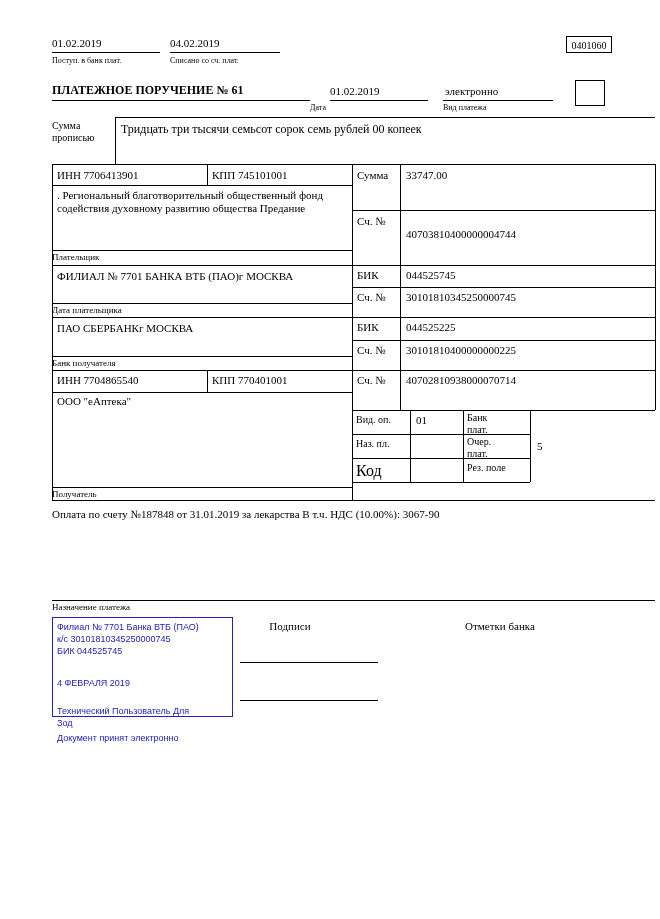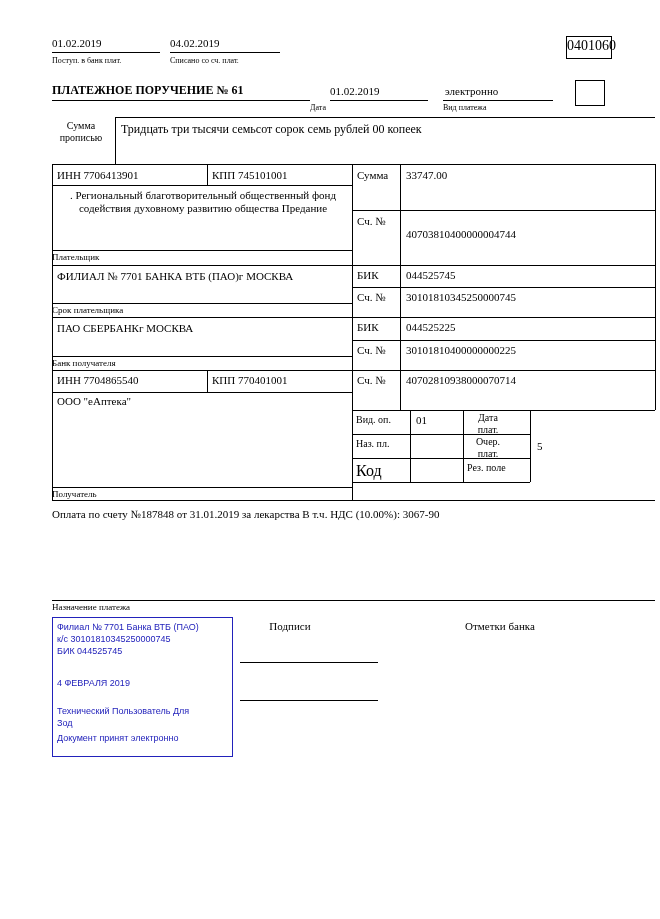--- a/index.html
+++ b/index.html
@@ -1,30 +1,30 @@
 <!DOCTYPE html>
 <html style="--stamp-blue: #2222bb;"><head>
 <meta charset="utf-8">
 <style>
   html, body { margin:0; padding:0; background:#ffffff; }
   .page {
     position:relative; width:660px; height:919px; background:#fff;
     font-family:"Liberation Serif", serif; color:#000; overflow:hidden;
   }
-  .t { position:absolute; font-size:11px; line-height:1.15; white-space:nowrap;text-align:center; }
+  .t { position:absolute; font-size:11px; line-height:1.15; white-space:nowrap; }
   .wrap { white-space:normal; }
   .small { font-size:8px; }
   .sec { font-size:9px; }
   .cell-label { font-size:11px; }
   .bold { font-weight:bold; }
   .hl { position:absolute; height:0; border-top:1px solid #000; }
   .vl { position:absolute; width:0; border-left:1px solid #000; }
   .box { position:absolute; border:1px solid #000; box-sizing:border-box; }
   .stamp {
-    position:absolute; left:52px; top:617px; width:181px; height:140px;
+    position:absolute; left:52px; top:617px; width:181px; height:100px;
     border:1px solid var(--stamp-blue, #2222bb); box-sizing:border-box;
     color:var(--stamp-blue, #2222bb);
     font-family:"Liberation Sans", sans-serif; font-size:9px;
     padding:3px 4px;
   }
   .sline { min-height:12px; line-height:12px; }
   .esign {
     position:absolute; left:405px; top:649px; width:222px; height:59px;
     border:1px solid #000; box-sizing:border-box;
     font-family:"Liberation Sans", sans-serif; font-size:10px;
@@ -40,21 +40,21 @@
 <div class="page">
 
   <div class="t" style="left:52px;top:37px">01.02.2019</div>
   <div class="hl" style="left:52px;top:52px;width:108px"></div>
   <div class="t small" style="left:52px;top:56px">Поступ. в банк плат.</div>
 
   <div class="t" style="left:170px;top:37px">04.02.2019</div>
   <div class="hl" style="left:170px;top:52px;width:110px"></div>
   <div class="t small" style="left:170px;top:56px">Списано со сч. плат.</div>
 
-  <div class="box" style="left:566px;top:36px;width:46px;height:23px;line-height:17px;text-align:center;font-size:14px">0401060</div>
+  <div class="box" style="left:566px;top:36px;width:46px;height:17px;line-height:17px;text-align:center;font-size:10px">0401060</div>
 
   <div class="t bold" style="left:52px;top:84px;font-size:12px">ПЛАТЕЖНОЕ ПОРУЧЕНИЕ № 61</div>
   <div class="hl" style="left:52px;top:100px;width:258px"></div>
 
   <div class="t" style="left:330px;top:85px">01.02.2019</div>
   <div class="hl" style="left:330px;top:100px;width:98px"></div>
   <div class="t small" style="left:310px;top:103px">Дата</div>
 
   <div class="t" style="left:445px;top:85px">электронно</div>
   <div class="hl" style="left:443px;top:100px;width:110px"></div>
@@ -103,38 +103,38 @@
   <div class="t wrap" style="left:57px;top:189px;width:292px">. Региональный благотворительный общественный фонд содействия духовному развитию общества Предание</div>
   <div class="t cell-label" style="left:357px;top:215px">Сч. №</div>
   <div class="t" style="left:406px;top:228px">40703810400000004744</div>
   <div class="t sec" style="left:52px;top:252px">Плательщик</div>
 
   <div class="t" style="left:57px;top:270px">ФИЛИАЛ № 7701 БАНКА ВТБ (ПАО)г МОСКВА</div>
   <div class="t cell-label" style="left:357px;top:269px">БИК</div>
   <div class="t" style="left:406px;top:269px">044525745</div>
   <div class="t cell-label" style="left:357px;top:291px">Сч. №</div>
   <div class="t" style="left:406px;top:291px">30101810345250000745</div>
-  <div class="t sec" style="left:52px;top:305px">Срок плательщика</div>
+  <div class="t sec" style="left:52px;top:305px">Дата плательщика</div>
 
   <div class="t" style="left:57px;top:322px">ПАО СБЕРБАНКг МОСКВА</div>
   <div class="t cell-label" style="left:357px;top:321px">БИК</div>
   <div class="t" style="left:406px;top:321px">044525225</div>
   <div class="t cell-label" style="left:357px;top:344px">Сч. №</div>
   <div class="t" style="left:406px;top:344px">30101810400000000225</div>
   <div class="t sec" style="left:52px;top:358px">Банк получателя</div>
 
   <div class="t" style="left:57px;top:374px">ИНН 7704865540</div>
   <div class="t" style="left:212px;top:374px">КПП 770401001</div>
   <div class="t cell-label" style="left:357px;top:374px">Сч. №</div>
   <div class="t" style="left:406px;top:374px">40702810938000070714</div>
   <div class="t" style="left:57px;top:395px">ООО "еАптека"</div>
 
   <div class="t" style="left:356px;top:414px;font-size:10px">Вид. оп.</div>
   <div class="t" style="left:416px;top:414px">01</div>
-  <div class="t wrap" style="left:467px;top:412px;width:42px;font-size:10px">Дата плат.</div>
+  <div class="t wrap" style="left:467px;top:412px;width:42px;font-size:10px">Банк плат.</div>
   <div class="t" style="left:356px;top:438px;font-size:10px">Наз. пл.</div>
   <div class="t wrap" style="left:467px;top:436px;width:42px;font-size:10px">Очер. плат.</div>
   <div class="t" style="left:537px;top:440px">5</div>
   <div class="t" style="left:356px;top:462px;font-size:16px">Код</div>
   <div class="t" style="left:467px;top:462px;font-size:10px">Рез. поле</div>
 
   <div class="t sec" style="left:52px;top:489px">Получатель</div>
 
   <div class="t" style="left:52px;top:508px">Оплата по счету №187848 от 31.01.2019 за лекарства В т.ч. НДС (10.00%): 3067-90</div>
   <div class="hl" style="left:52px;top:600px;width:603px"></div>

